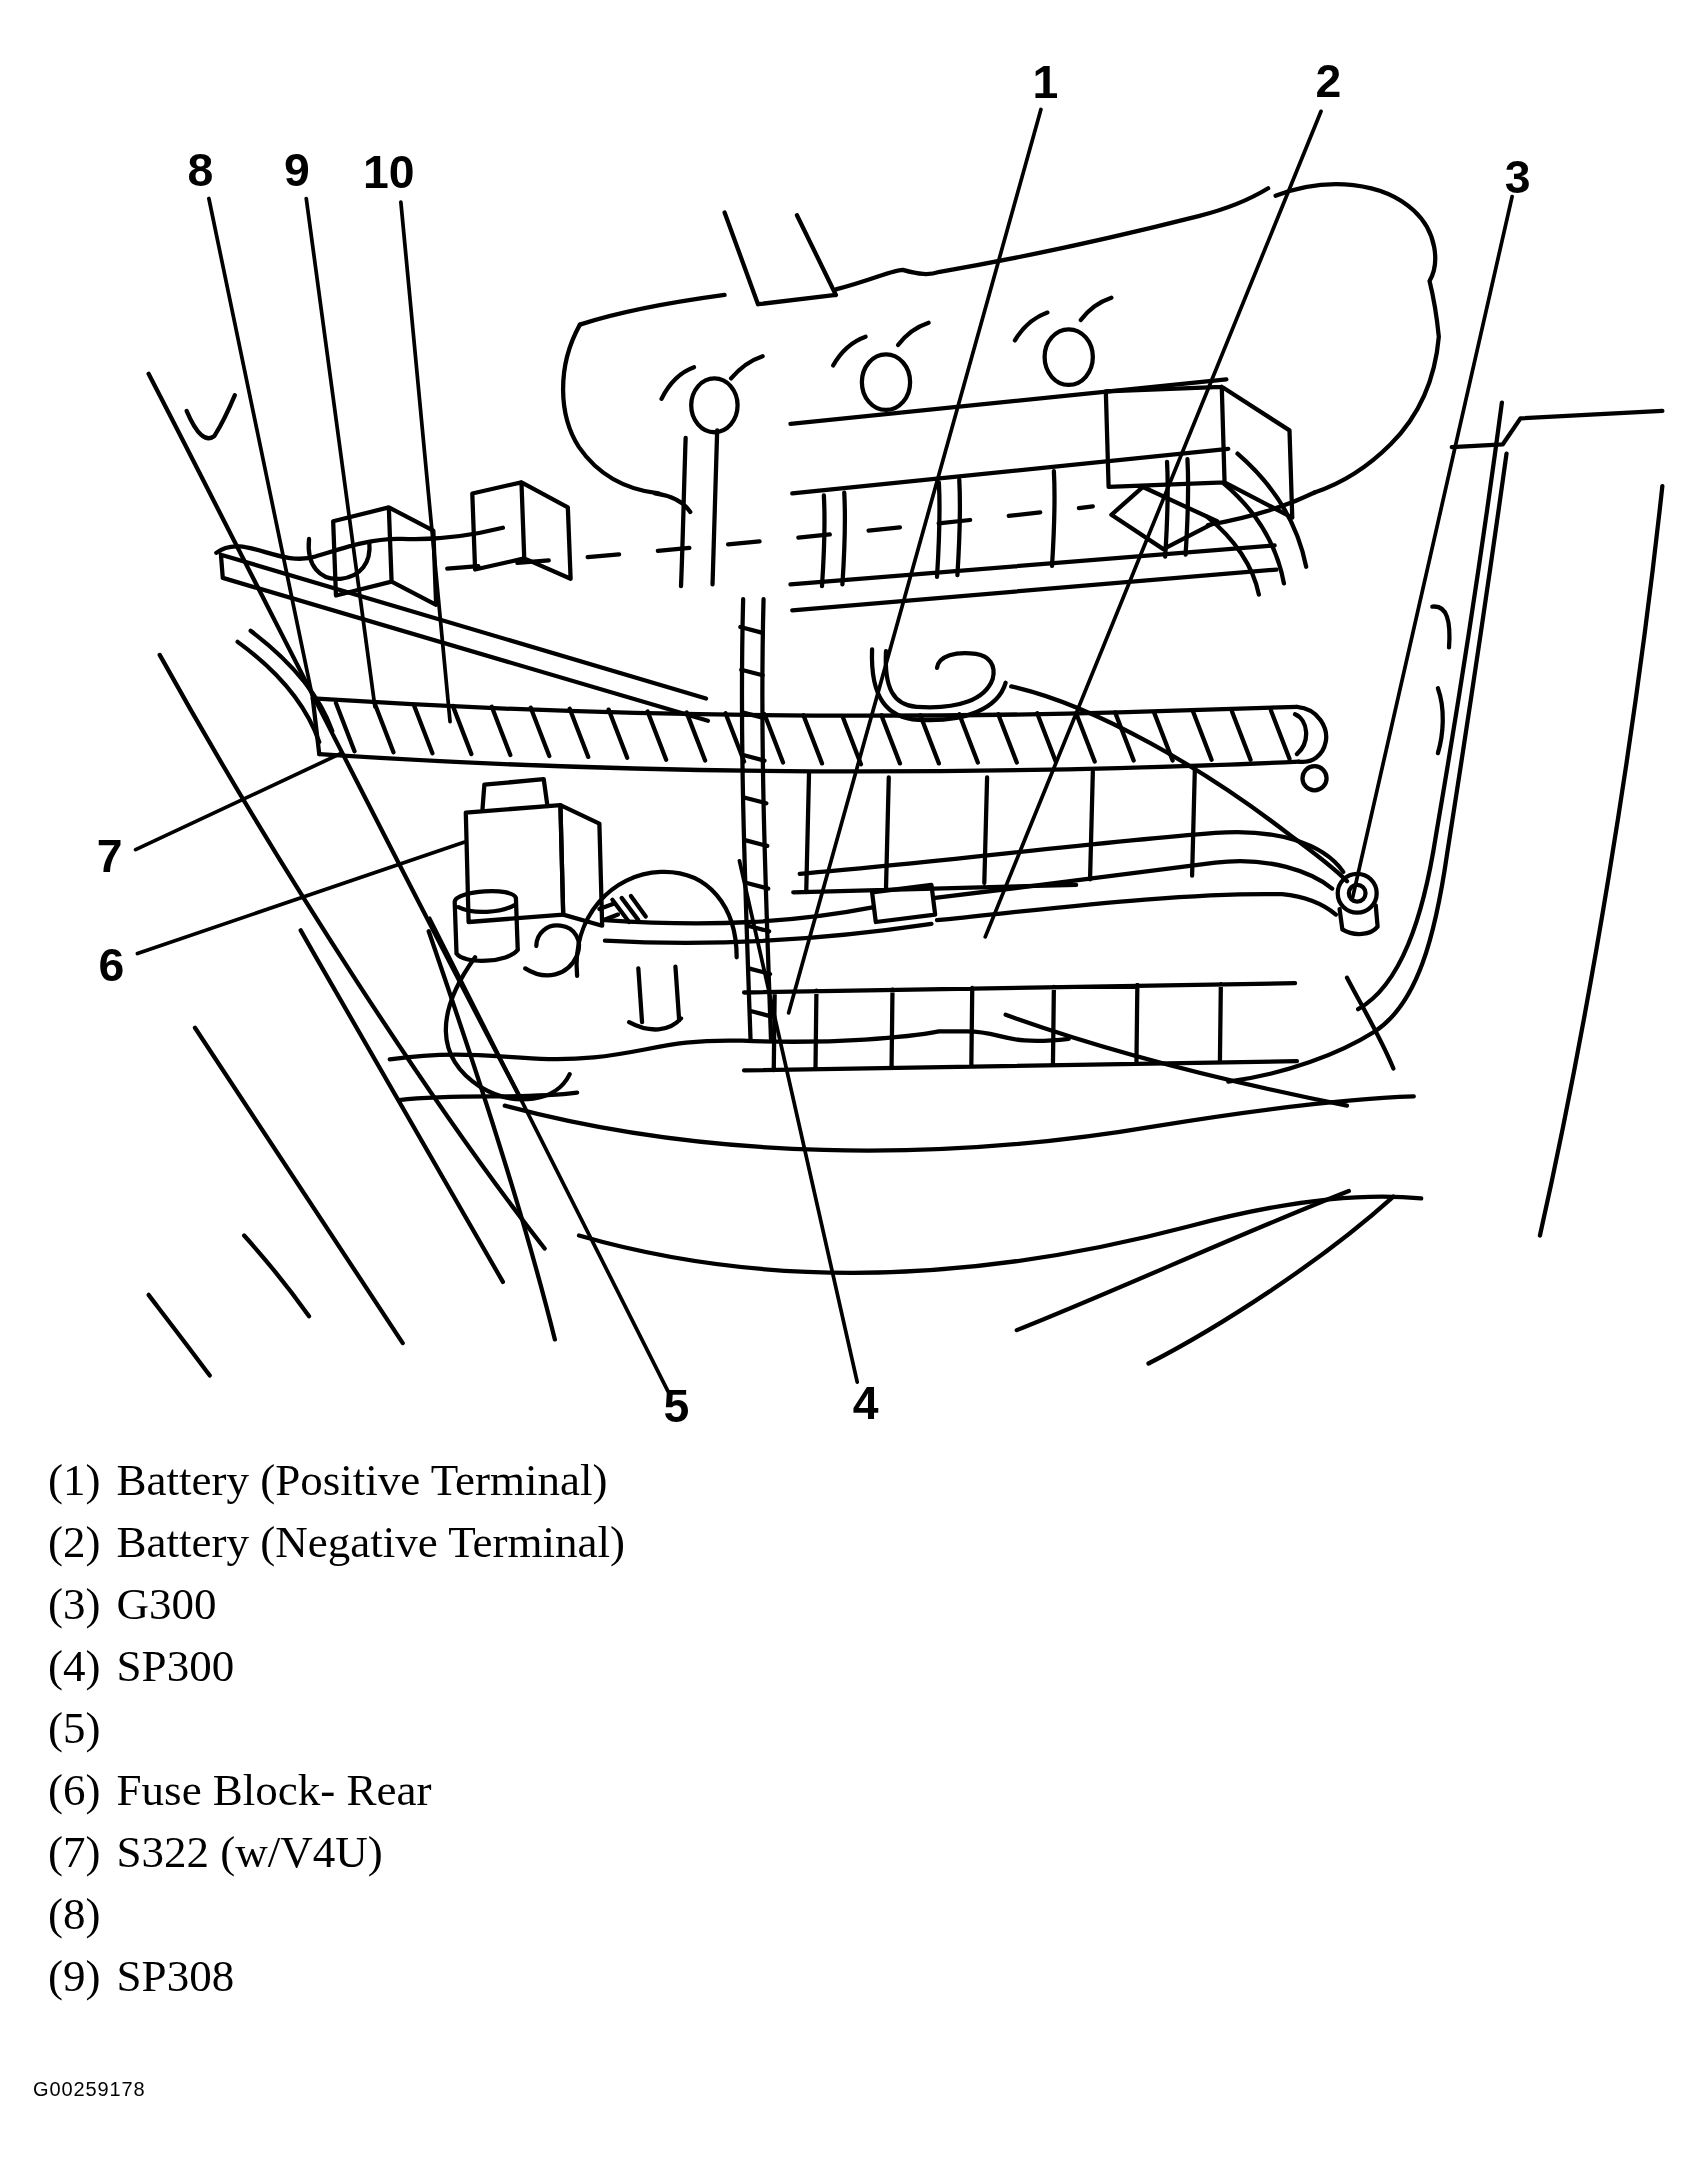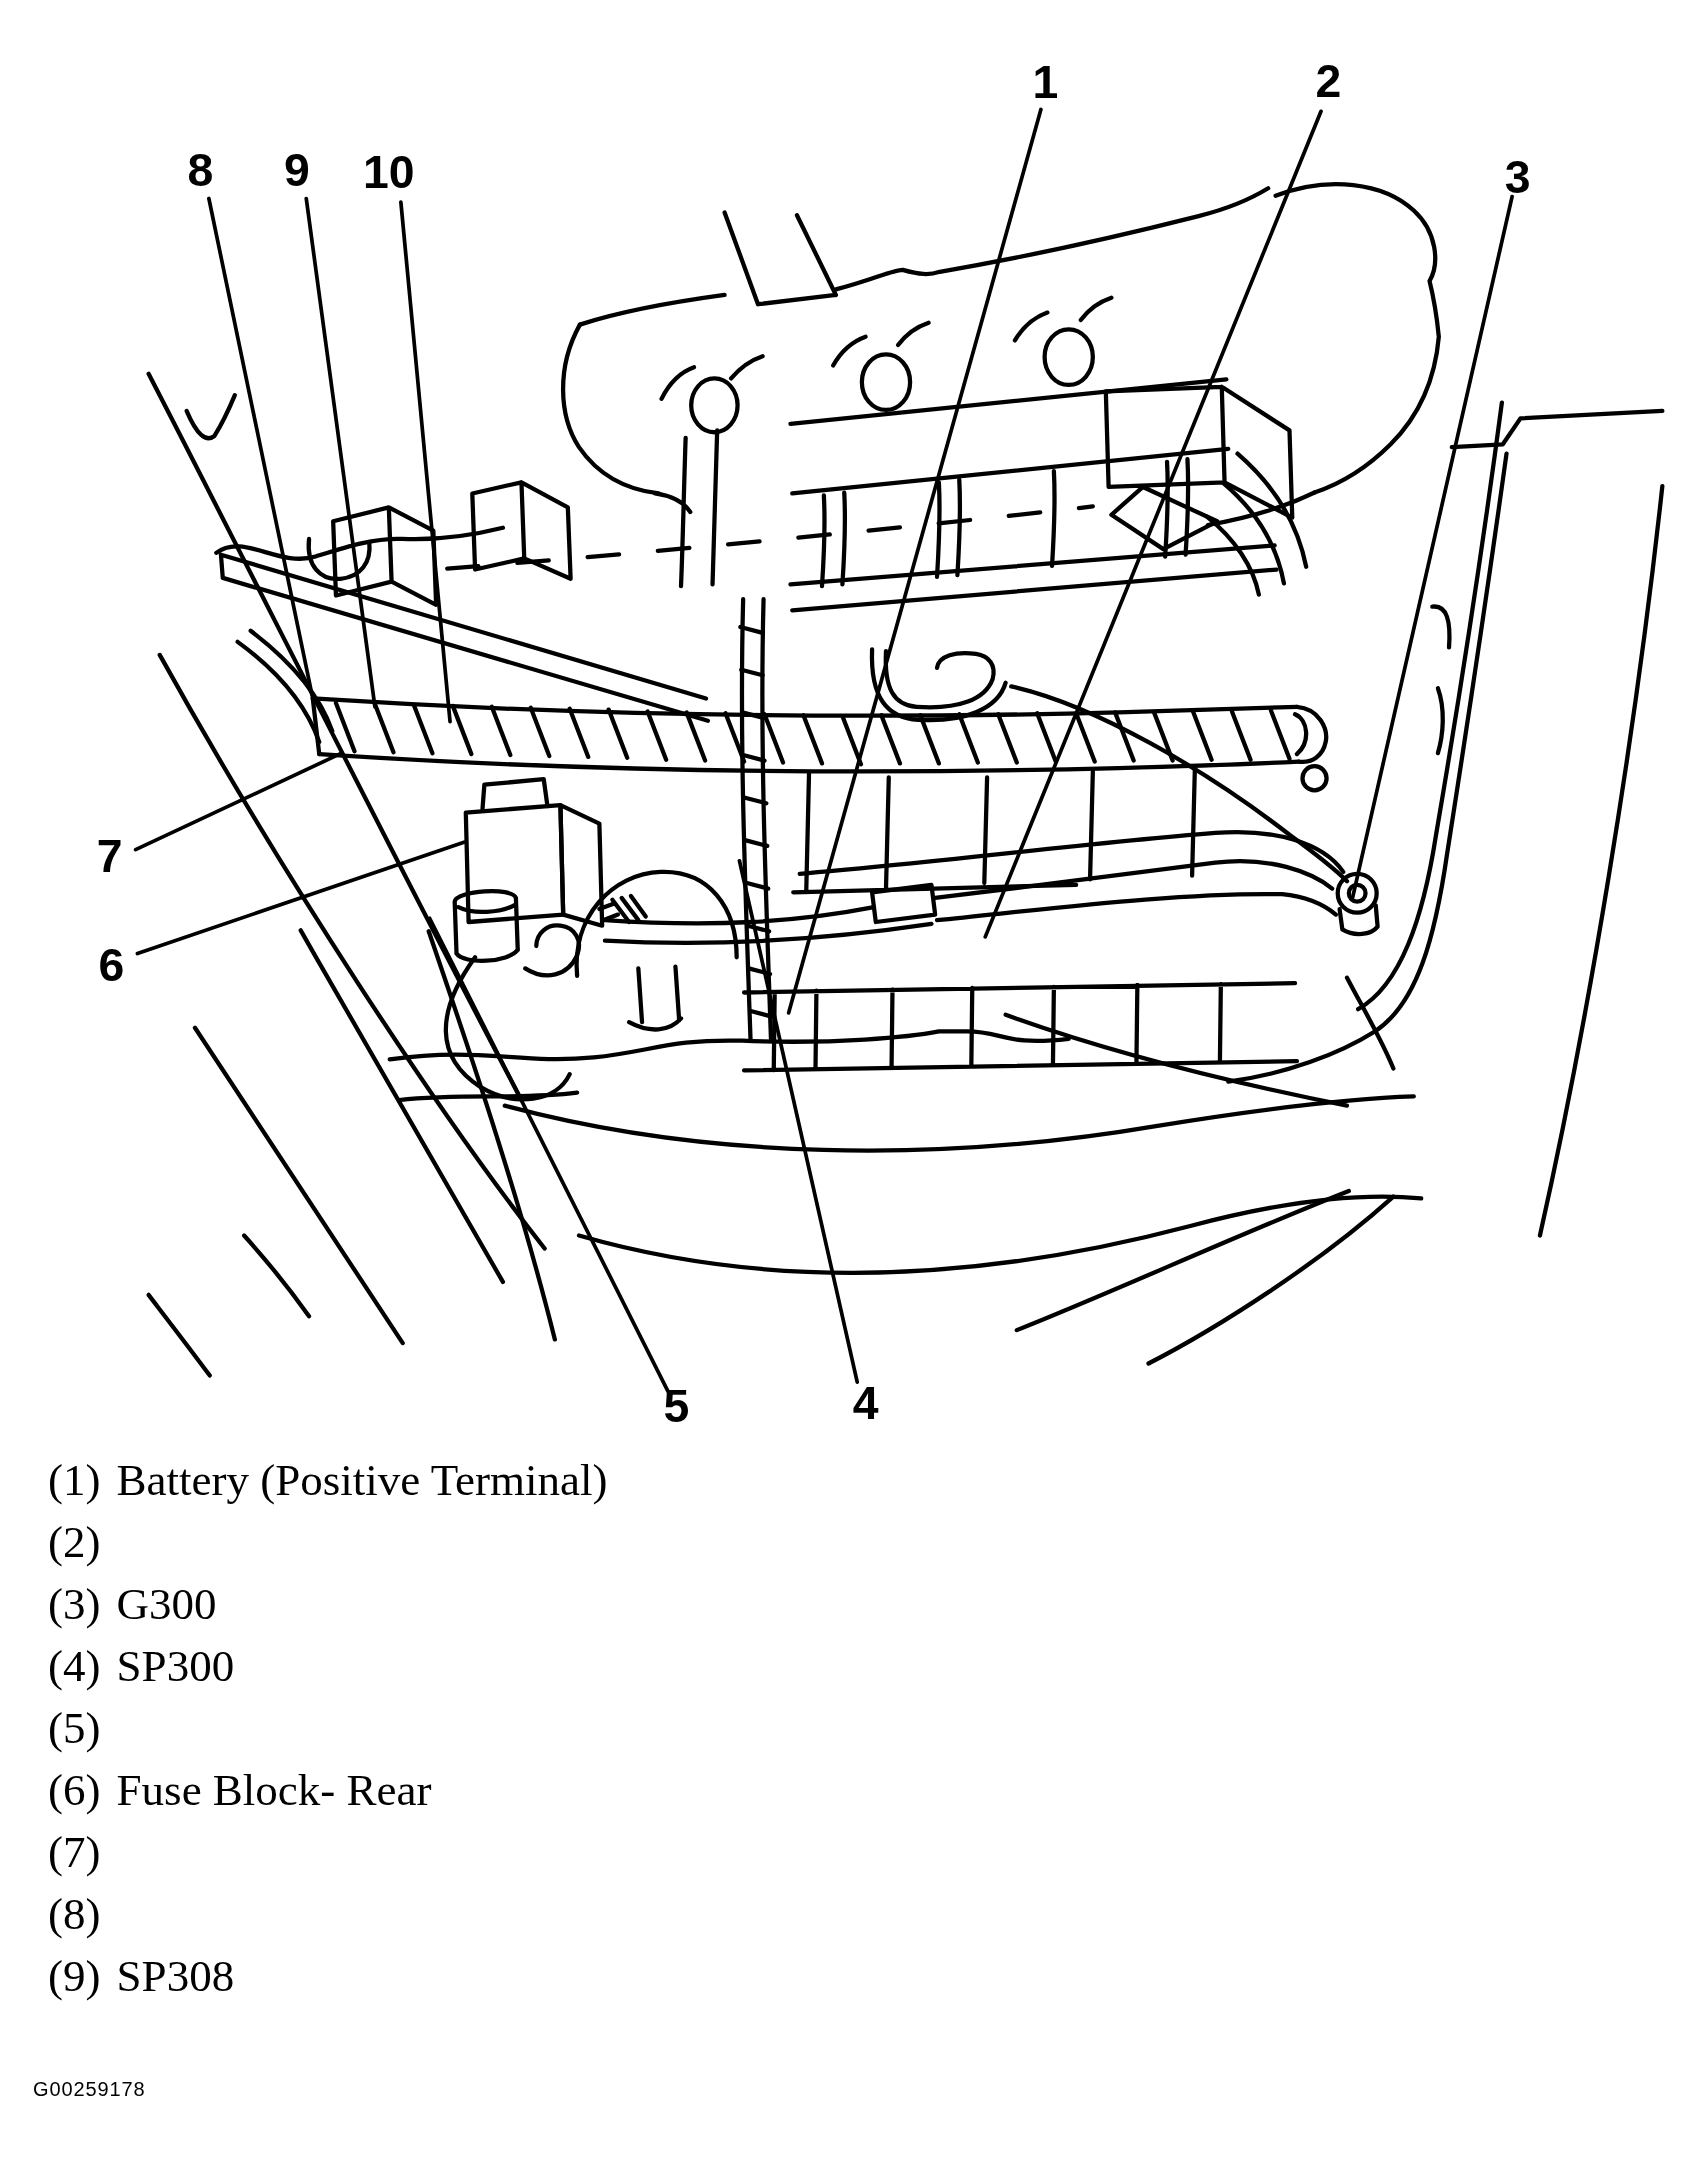--- a/index.html
+++ b/index.html
@@ -174,38 +174,40 @@
     </svg>
   </div>
 
   <div class="legend">
     <div class="legend-row">
       <span class="legend-num">(1)</span>
       <span class="legend-label">Battery (Positive Terminal)</span>
     </div>
     <div class="legend-row">
       <span class="legend-num">(2)</span>
+      <span class="legend-label">Battery (Negative Terminal)</span>
     </div>
     <div class="legend-row">
       <span class="legend-num">(3)</span>
       <span class="legend-label">G300</span>
     </div>
     <div class="legend-row">
       <span class="legend-num">(4)</span>
       <span class="legend-label">SP300</span>
     </div>
     <div class="legend-row">
       <span class="legend-num">(5)</span>
     </div>
     <div class="legend-row">
       <span class="legend-num">(6)</span>
       <span class="legend-label">Fuse Block- Rear</span>
     </div>
     <div class="legend-row">
       <span class="legend-num">(7)</span>
+      <span class="legend-label">S322 (w/V4U)</span>
     </div>
     <div class="legend-row">
       <span class="legend-num">(8)</span>
     </div>
     <div class="legend-row">
       <span class="legend-num">(9)</span>
       <span class="legend-label">SP308</span>
     </div>
   </div>
 

